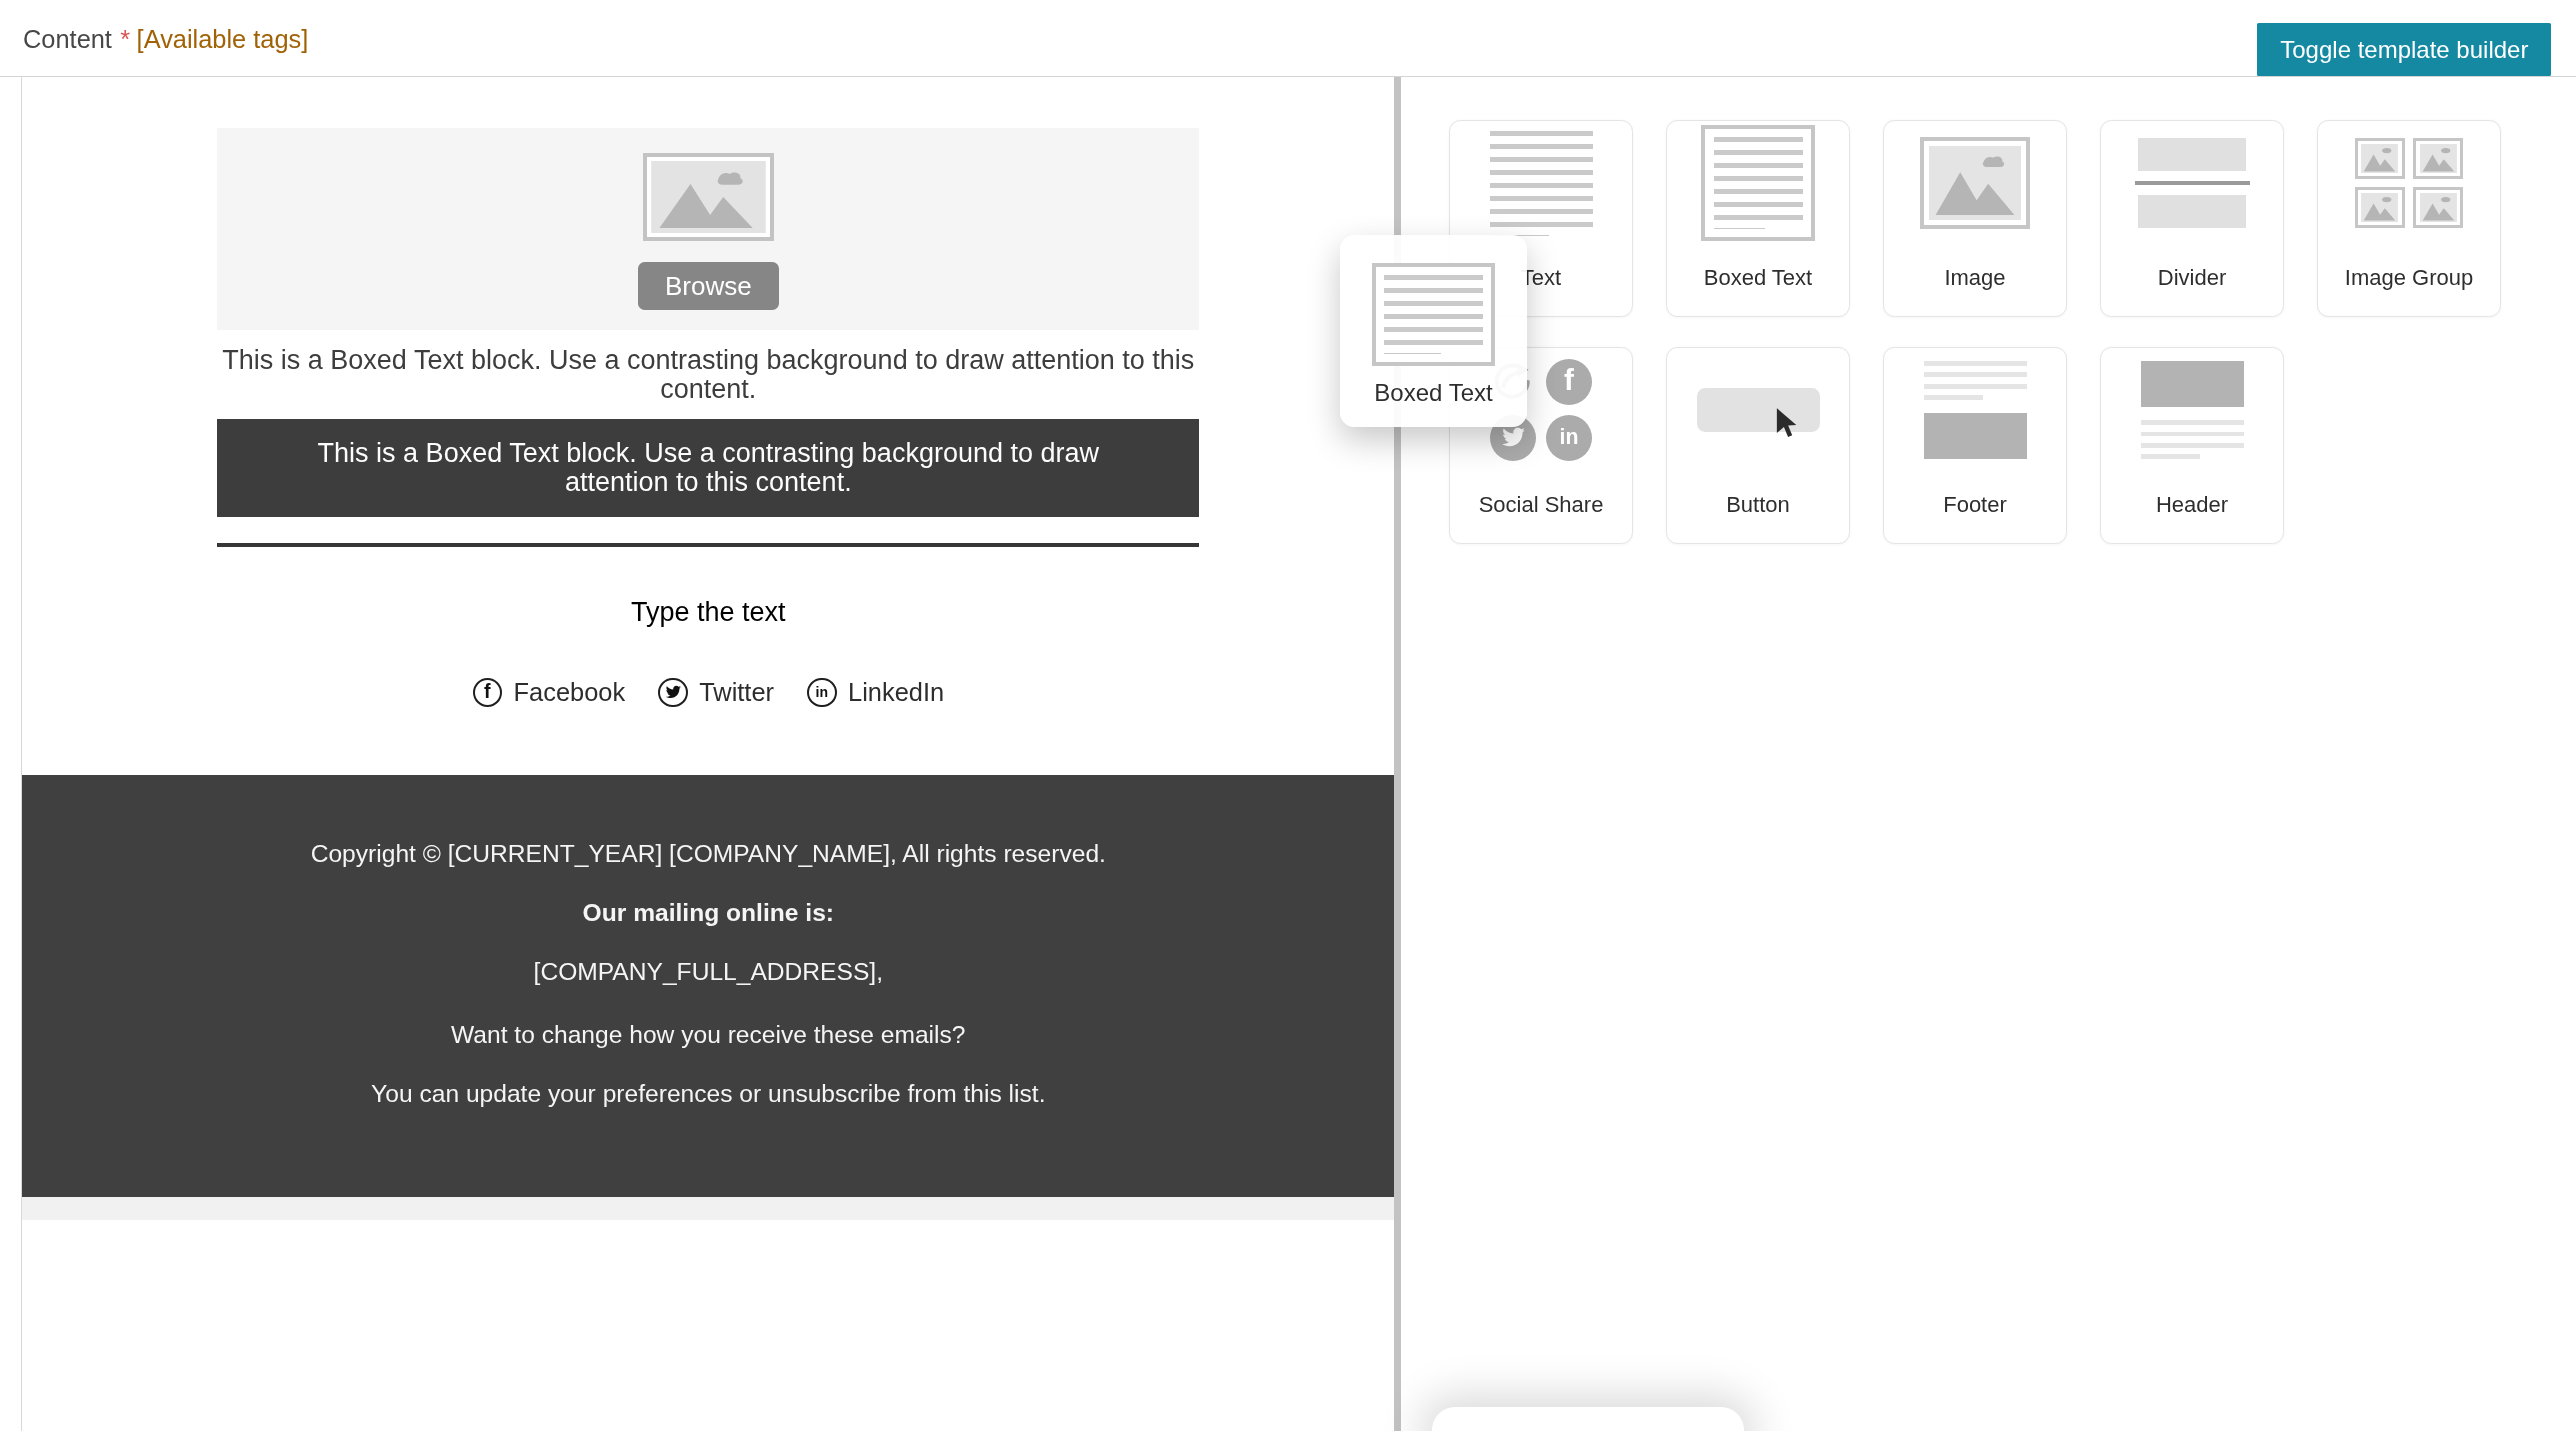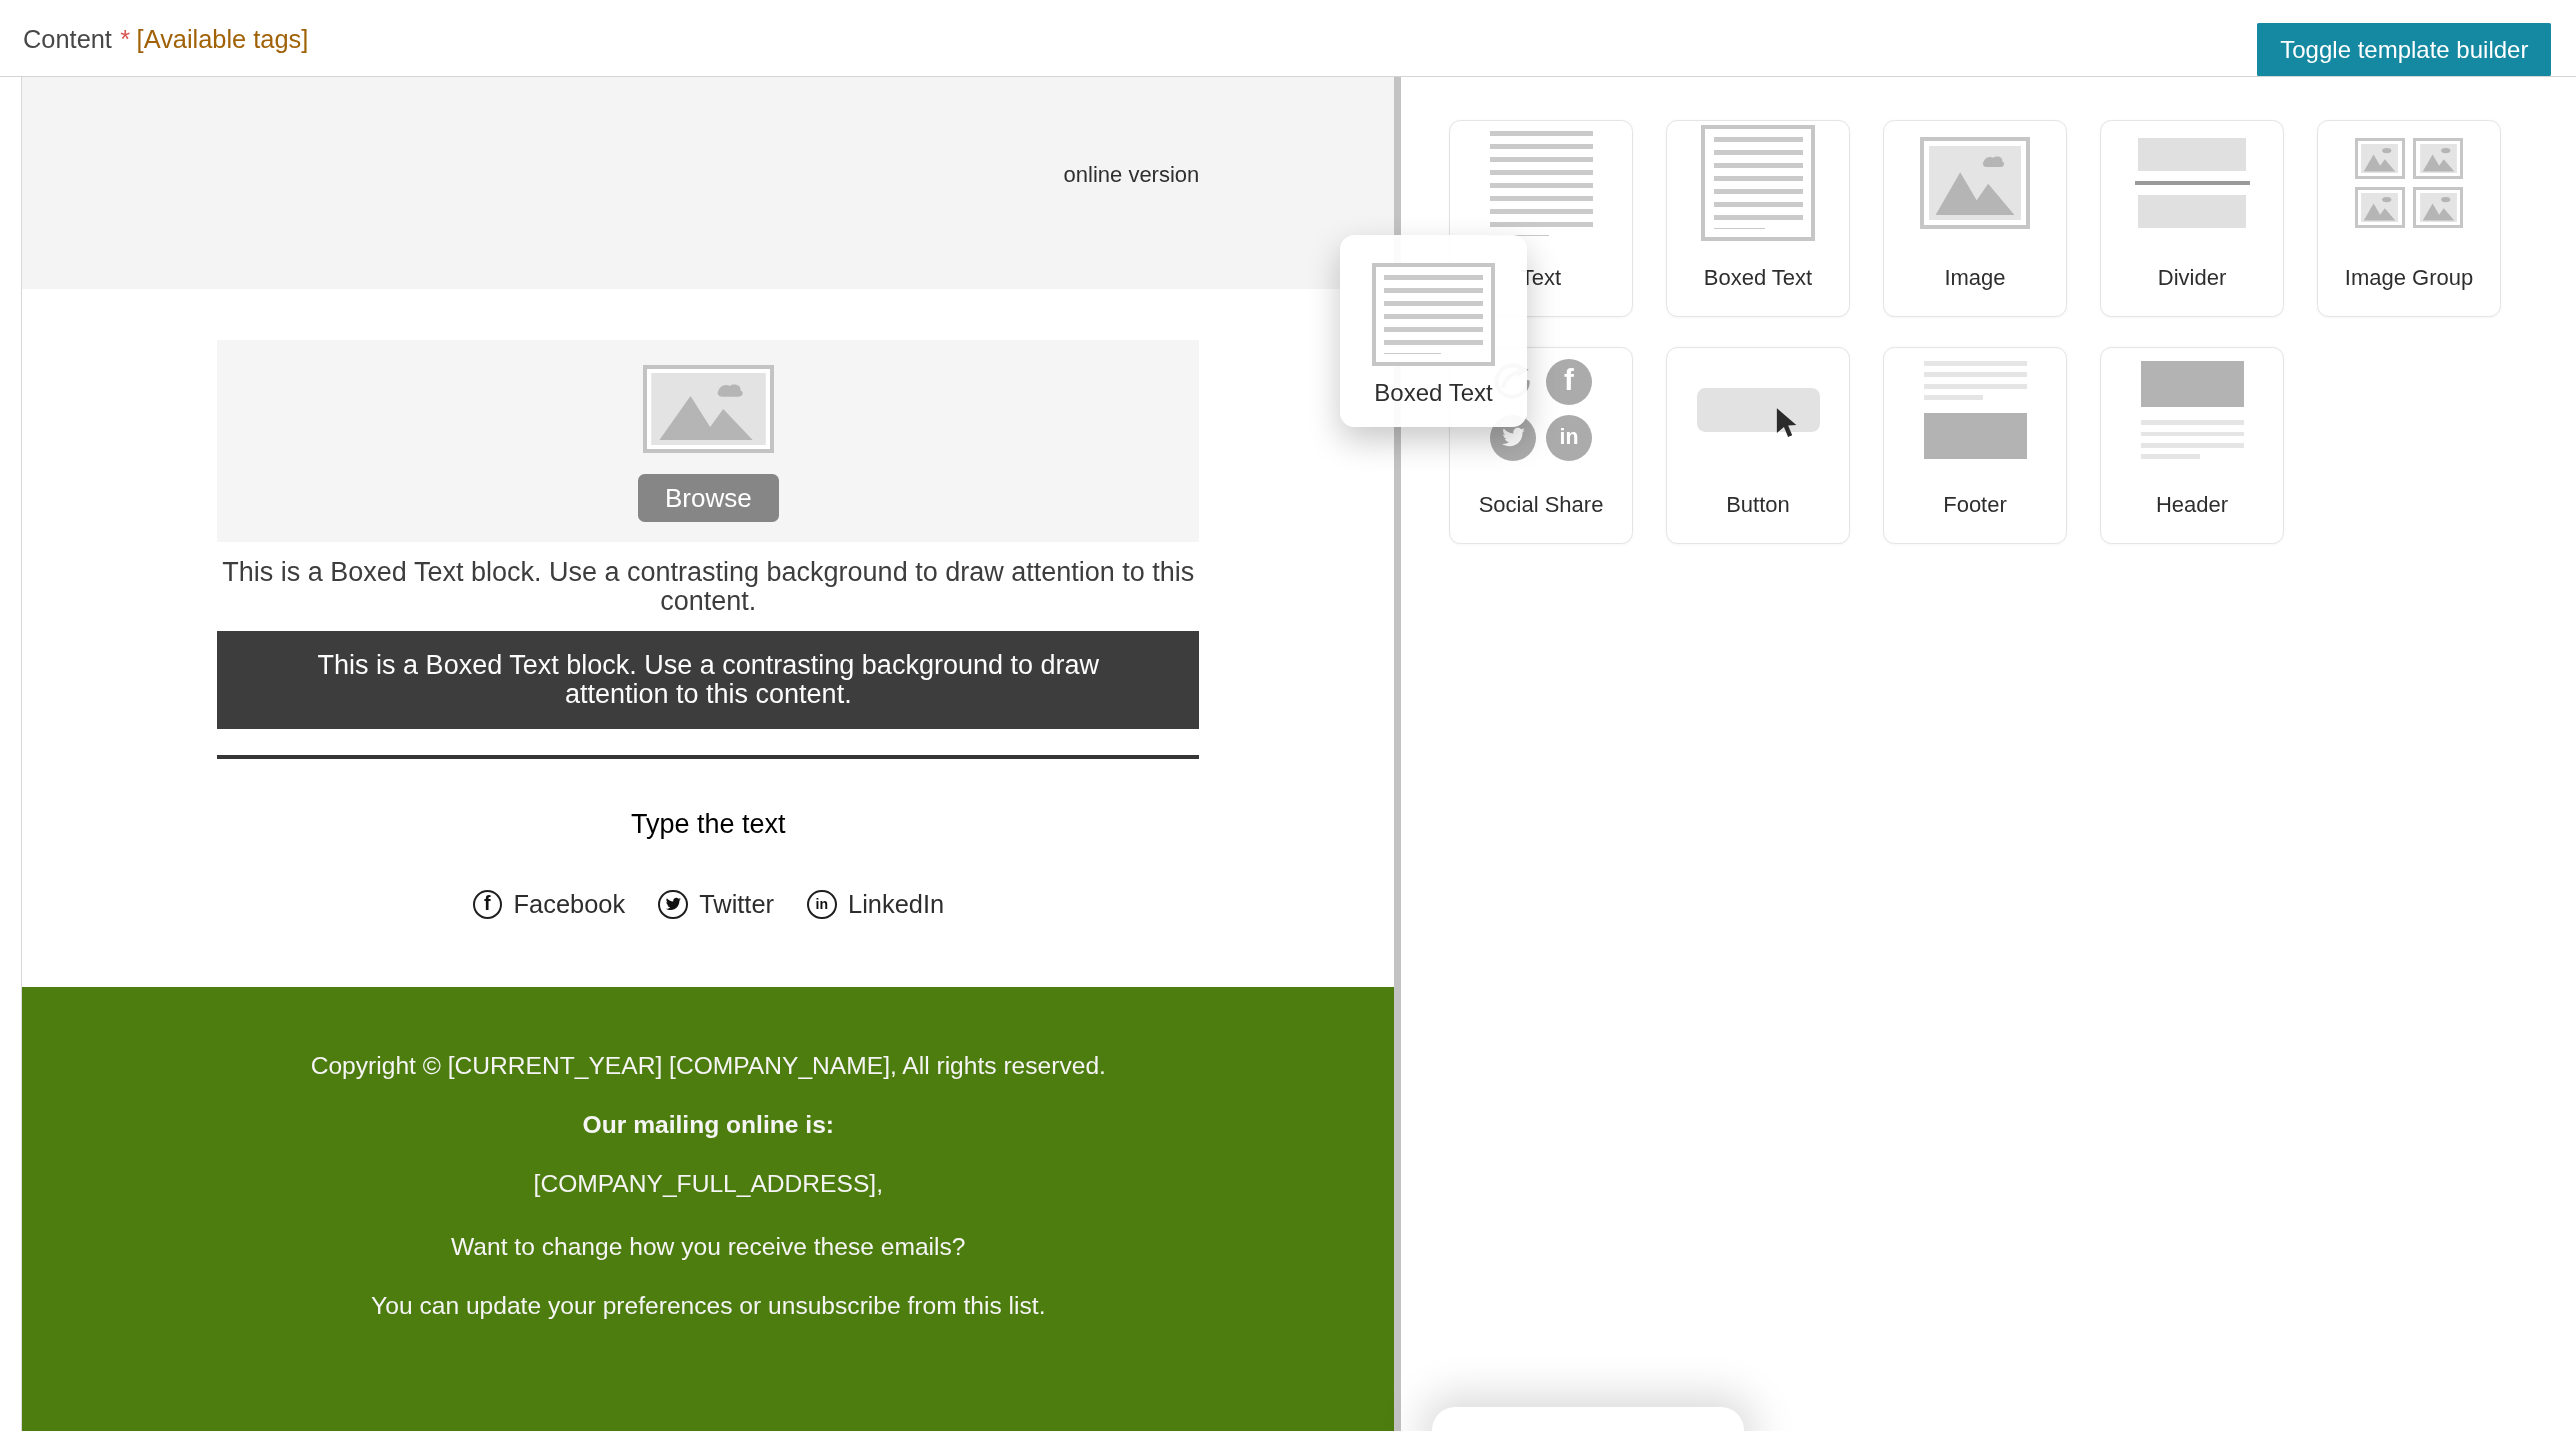--- a/index.html
+++ b/index.html
@@ -29,21 +29,21 @@
   .boxed-light{width:982px;margin:16.4px auto 0;font-size:27px;line-height:29px;color:#3d3d3d;text-align:center;}
   .boxed-dark{width:982px;margin:14.8px auto 0;box-sizing:border-box;background:#3d3d3d;color:#fdfdfd;
           padding:19.7px 57px;font-size:27px;line-height:29px;text-align:center;}
   .divider-line{width:982px;margin:26px auto 0;border:0;border-top:4.1px solid #363636;}
   .type-text{margin:49px 0 0;text-align:center;font-size:27px;line-height:33px;color:#000000;}
   .social-row{margin-top:49px;display:flex;justify-content:center;align-items:center;gap:33px;}
   .social-item{display:flex;align-items:center;gap:11.5px;font-size:25.4px;color:#2d2d2d;cursor:pointer;}
   .sc{width:29.6px;height:29.6px;border:2.5px solid #1f1f1f;border-radius:50%;box-sizing:border-box;
           display:flex;align-items:center;justify-content:center;background:#fff;}
   .sc .fg{font-weight:bold;color:#111;}
-  .email-footer{height:522px;background:#4d7c0f;color:#f5f5f5;text-align:center;font-size:24.6px;
+  .email-footer{height:422px;background:#404040;color:#f5f5f5;text-align:center;font-size:24.6px;
           box-sizing:border-box;padding-top:64px;cursor:pointer;}
   .email-footer p{margin:0;line-height:29.6px;}
   .ef-copy{margin-bottom:29.6px !important;}
   .ef-mail{margin-bottom:29.6px !important;font-weight:bold;}
   .ef-addr{margin-bottom:33px !important;}
   .ef-addr span{display:block;}
   .ef-change{margin-bottom:29.6px !important;}
   .below-strip{height:23px;background:#f1f1f1;}
 
   
@@ -100,23 +100,20 @@
 
   <div class="topbar">
     <div class="field-label">
       <span>Content</span><span class="req">*</span><a class="tags-link">[Available tags]</a>
     </div>
     <button class="toggle-btn">Toggle template builder</button>
   </div>
 
   <div class="preview-panel">
 
-    <div class="preheader">
-      <span class="online">online version</span>
-    </div>
 
     <div class="email-body">
 
       <div class="image-module">
         <span class="eph-frame"><svg width="115" height="72" viewBox="0 0 70 44">
               <rect width="70" height="44" fill="#e3e3e3"></rect>
               <path d="M5 41 L24 14 L36 33 L44 22 L62 41 Z" fill="#b5b5b5"></path>
               <path d="M41 11 c1-3.5 5-4.5 7-3 c3-2 7-0.5 6.5 2.5 c2.5 1 1.5 4 -1.5 4 l-9.5 0 c-2.5 0 -3.5-2 -2.5-3.5 z" fill="#b5b5b5"></path>
             </svg></span>
         <button class="browse-btn">Browse</button>

